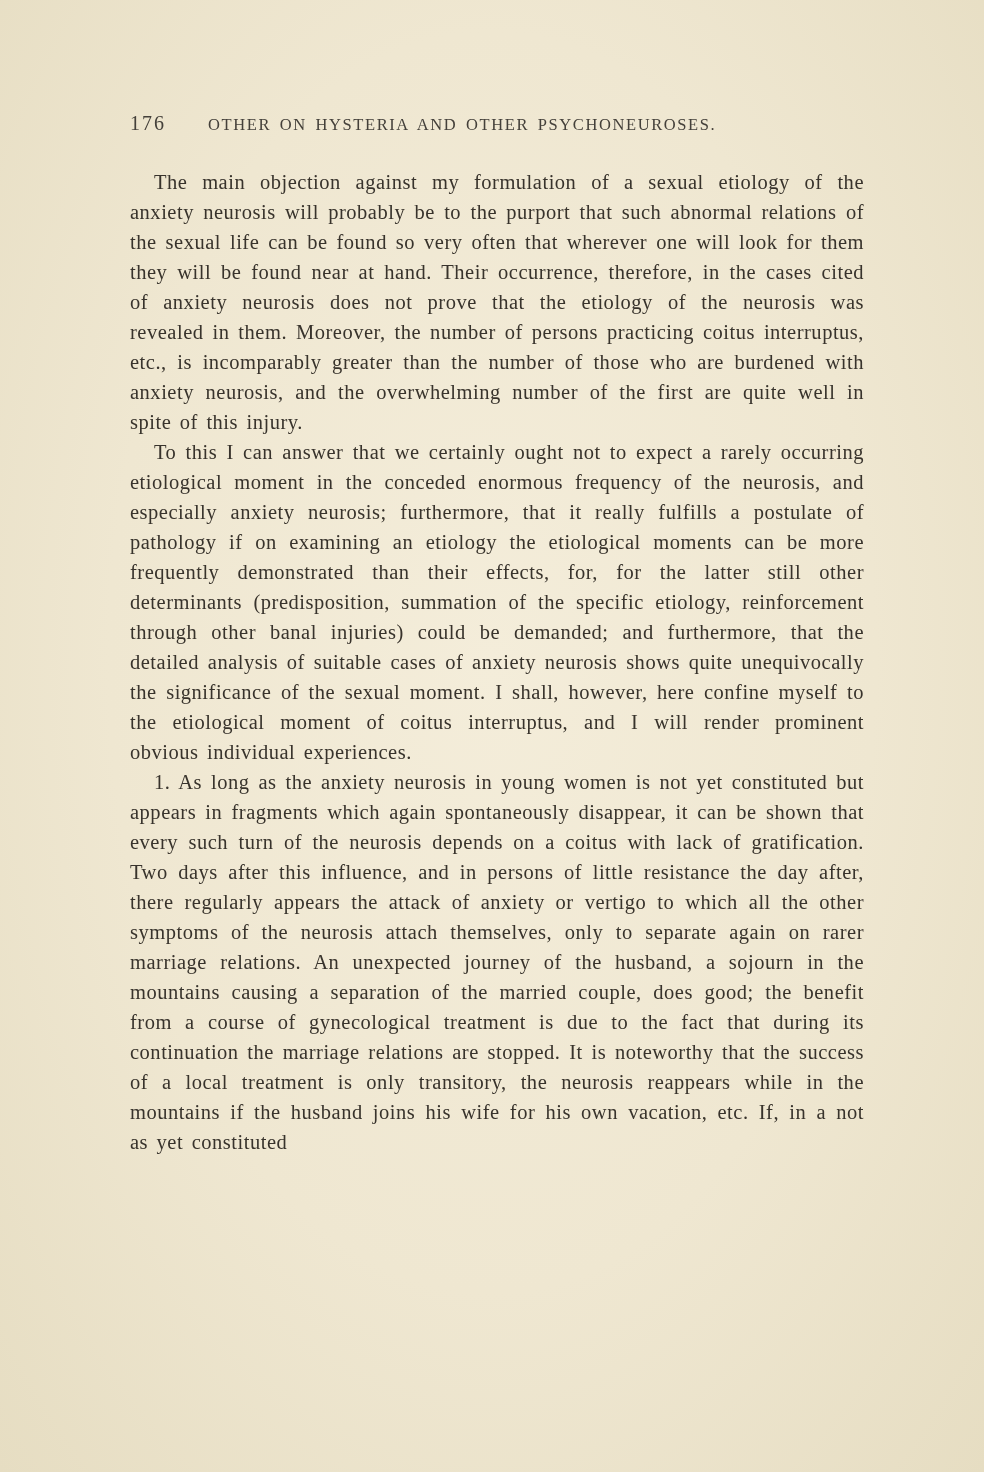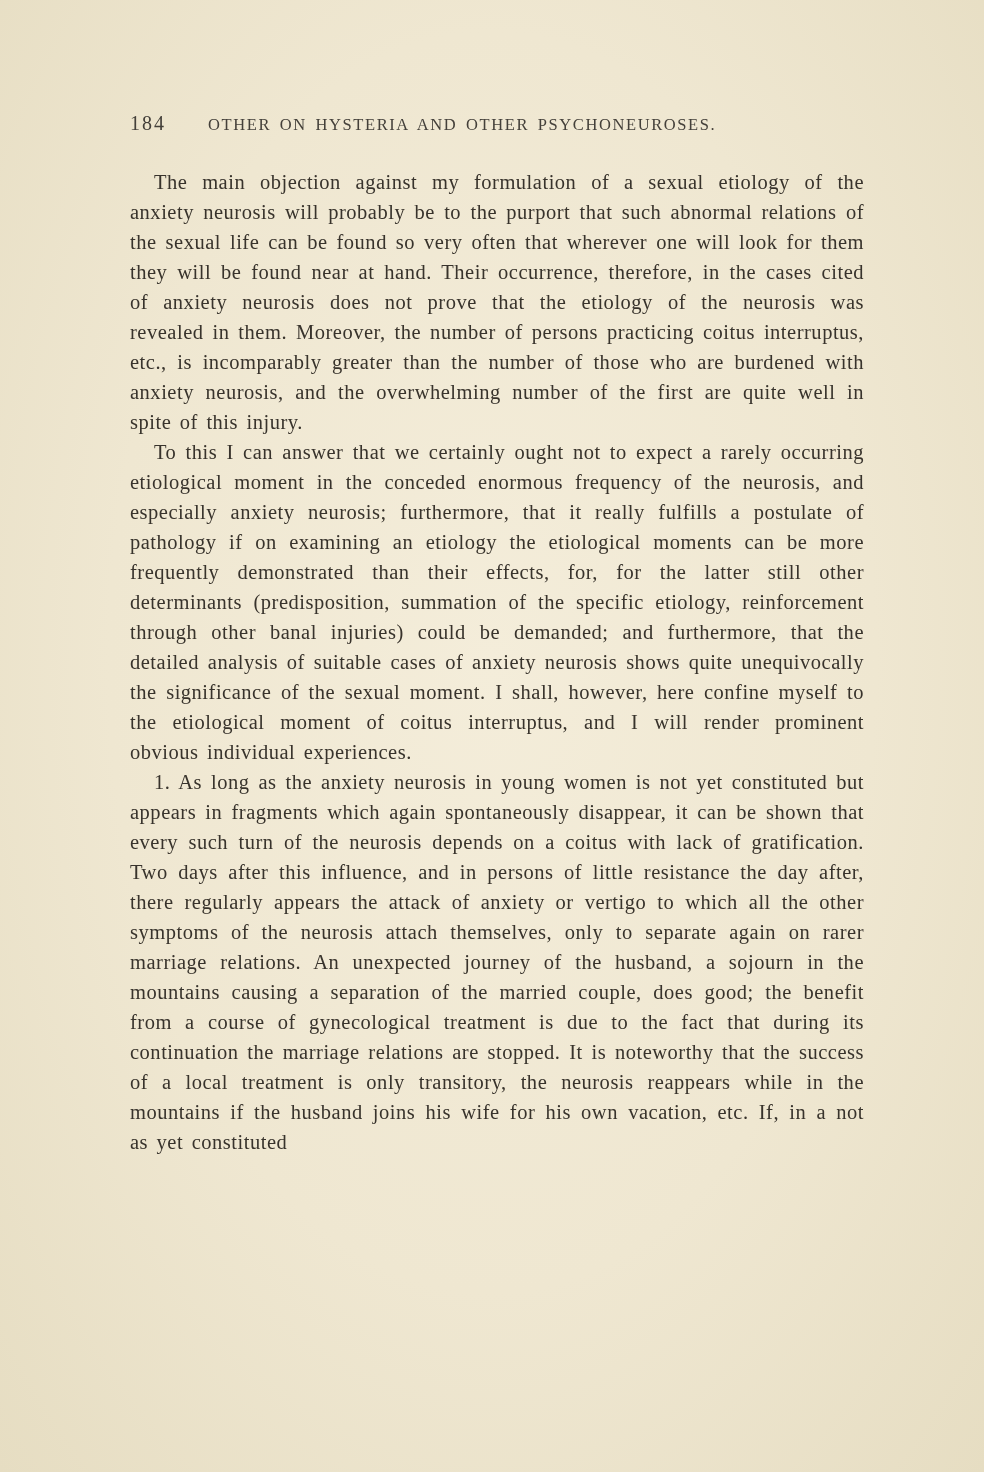--- a/index.html
+++ b/index.html
@@ -48,21 +48,21 @@
   .text-block p {
     margin: 0;
     text-indent: 24px;
   }
 </style>
 </head>
 <body>
 
 <div class="page">
   <header class="page-header">
-    <span class="page-number">184</span>
+    <span class="page-number">176</span>
     <span class="running-title">OTHER ON HYSTERIA AND OTHER PSYCHONEUROSES.</span>
   </header>
   <main class="text-block">
     <p>The main objection against my formulation of a sexual etiology of the anxiety neurosis will probably be to the purport that such abnormal relations of the sexual life can be found so very often that wherever one will look for them they will be found near at hand.  Their occurrence, therefore, in the cases cited of anxiety neurosis does not prove that the etiology of the neurosis was revealed in them.  Moreover, the number of persons practicing coitus interruptus, etc., is incomparably greater than the number of those who are burdened with anxiety neurosis, and the overwhelming number of the first are quite well in spite of this injury.</p>
     <p>To this I can answer that we certainly ought not to expect a rarely occurring etiological moment in the conceded enormous frequency of the neurosis, and especially anxiety neurosis; furthermore, that it really fulfills a postulate of pathology if on examining an etiology the etiological moments can be more frequently demonstrated than their effects, for, for the latter still other determinants (predisposition, summation of the specific etiology, reinforcement through other banal injuries) could be demanded; and furthermore, that the detailed analysis of suitable cases of anxiety neurosis shows quite unequivocally the significance of the sexual moment.  I shall, however, here confine myself to the etiological moment of coitus interruptus, and I will render prominent obvious individual experiences.</p>
     <p>1. As long as the anxiety neurosis in young women is not yet constituted but appears in fragments which again spontaneously disappear, it can be shown that every such turn of the neurosis depends on a coitus with lack of gratification.  Two days after this influence, and in persons of little resistance the day after, there regularly appears the attack of anxiety or vertigo to which all the other symptoms of the neurosis attach themselves, only to separate again on rarer marriage relations.  An unexpected journey of the husband, a sojourn in the mountains causing a separation of the married couple, does good; the benefit from a course of gynecological treatment is due to the fact that during its continuation the marriage relations are stopped.  It is noteworthy that the success of a local treatment is only transitory, the neurosis reappears while in the mountains if the husband joins his wife for his own vacation, etc.  If, in a not as yet constituted</p>
   </main>
 </div>
 
 </body></html>

